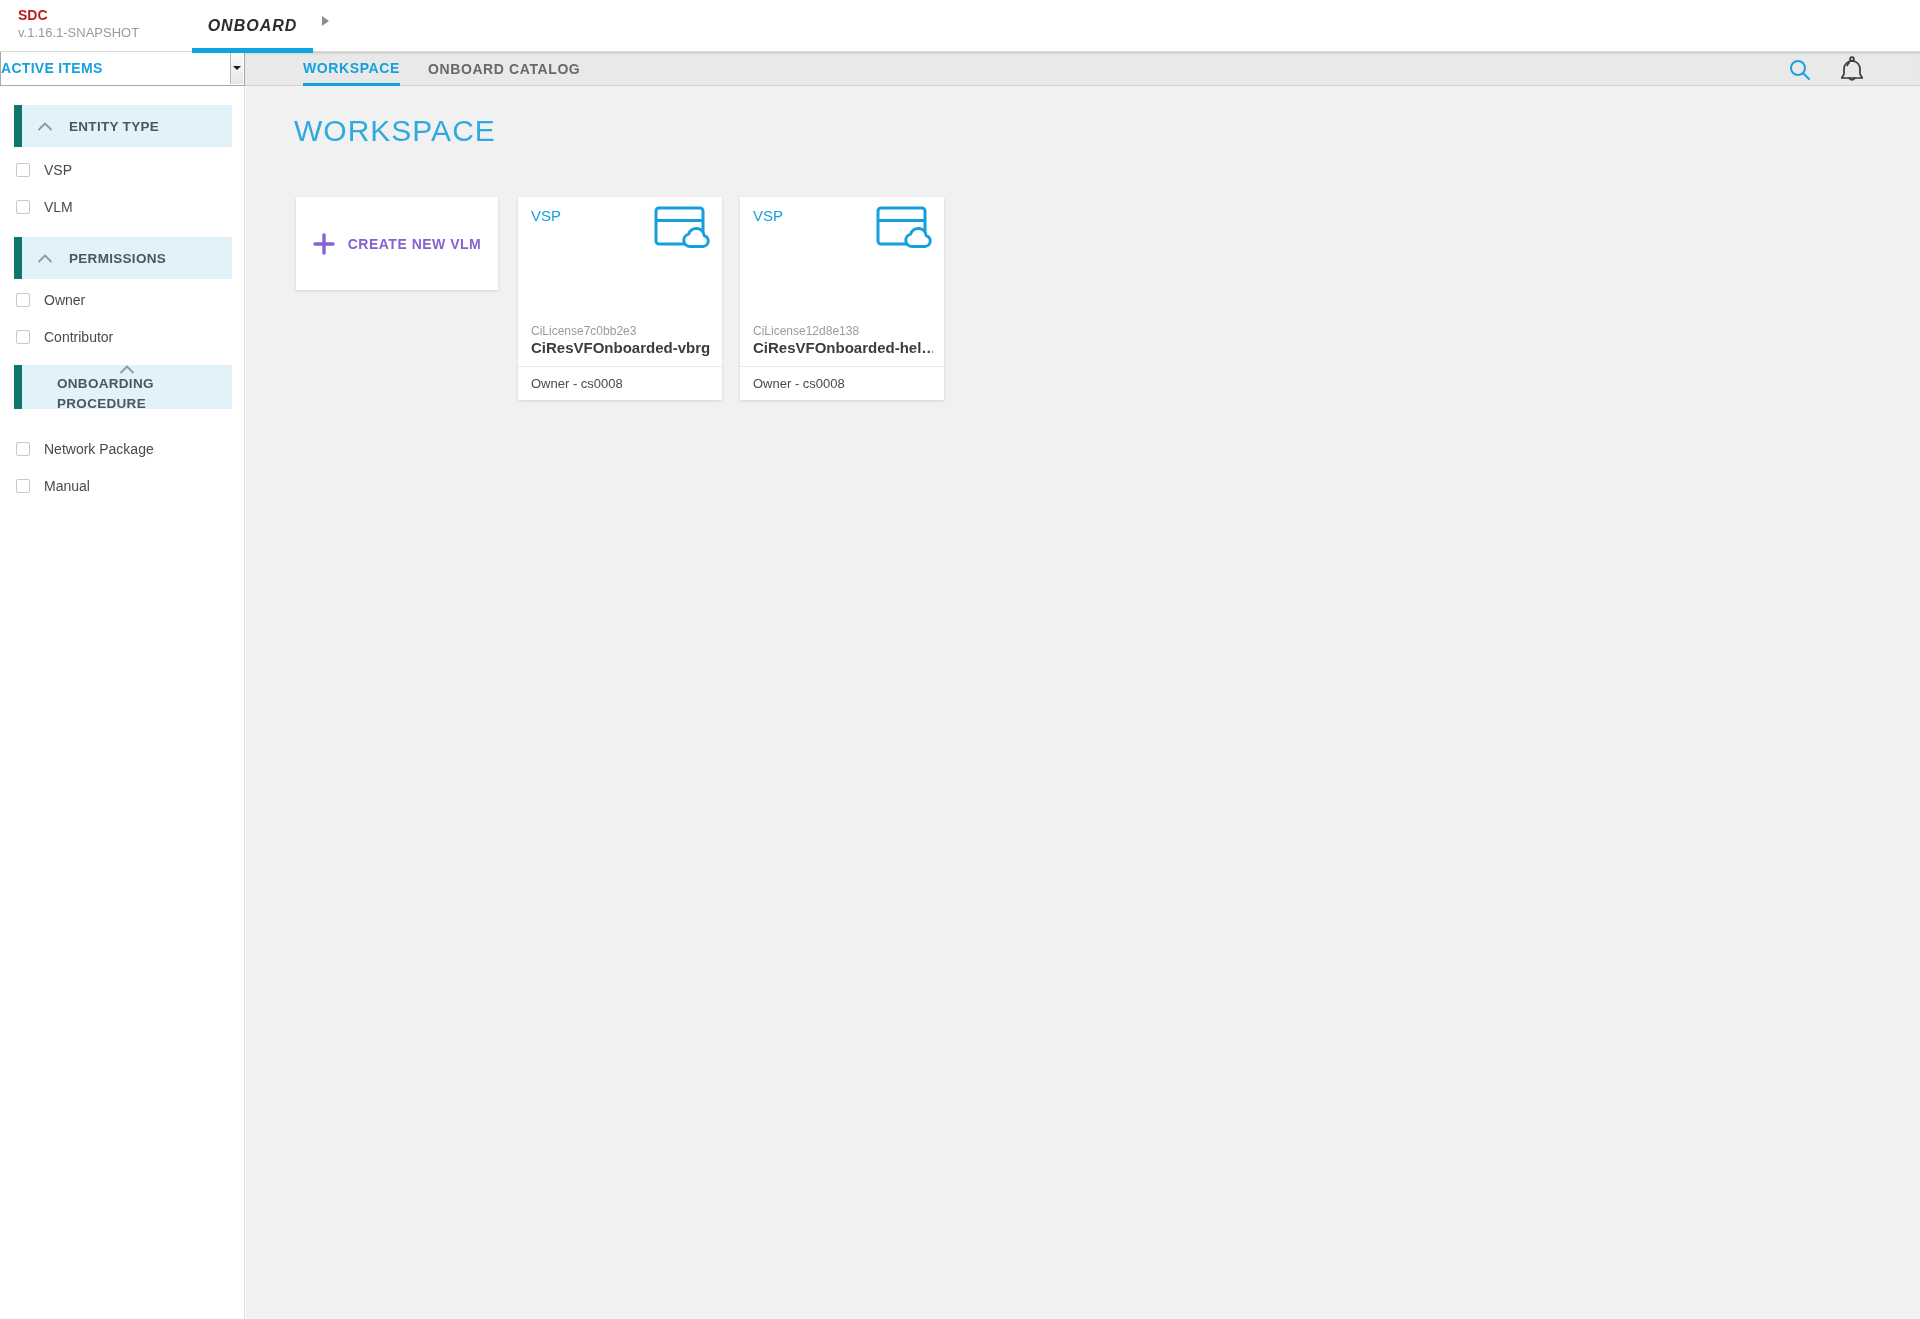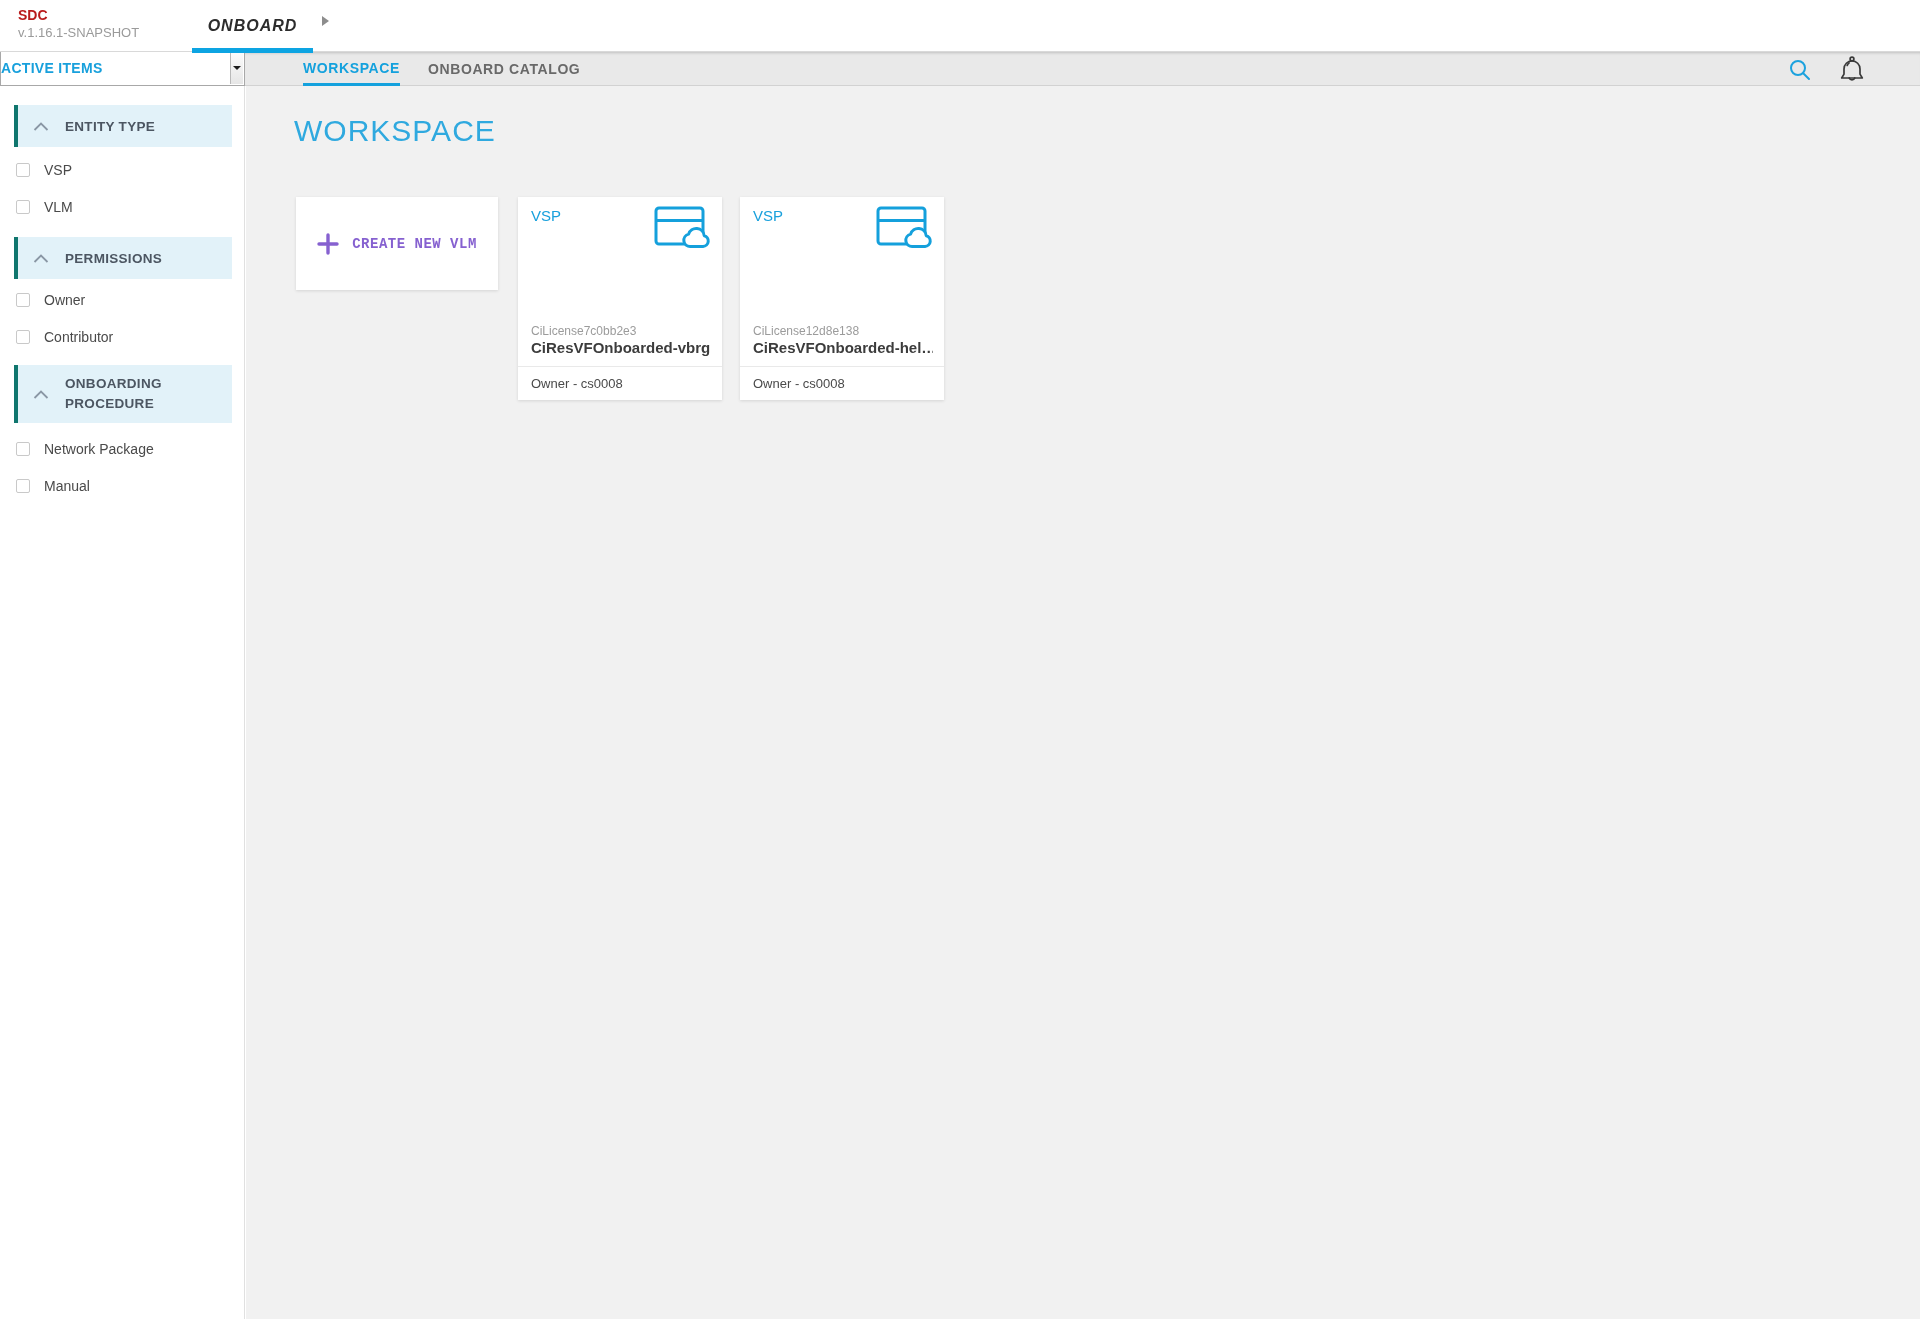--- a/index.html
+++ b/index.html
@@ -39,44 +39,44 @@
   .tab-catalog { left:428px; color:#696969; }
   .toolbar-icon { position:absolute; top:4px; width:28px; height:28px; display:flex;
                   align-items:center; justify-content:center; cursor:pointer; }
   .icon-search { left:1786px; }
   .icon-bell { left:1838px; }
 
   
   .sidebar { position:absolute; top:86px; left:0; width:245px; height:1233px;
              background:#fff; border-right:1px solid #e0e0e0; z-index:3; }
   .section-header { position:absolute; left:14px; width:218px; background:#e2f2f9;
-                    border-left:4px solid #0f766e; display:flex; align-items:center;
+                    border-left:8px solid #0f766e; display:flex; align-items:center;
                     color:#4c5662; font-size:13.5px; font-weight:600; letter-spacing:.3px;
                     cursor:pointer; }
   .section-header .chev { margin:0 16px 0 15px; flex:0 0 auto; display:flex; }
   .sec-entity { top:19px; height:42px; }
   .sec-permissions { top:151px; height:42px; }
-  .sec-procedure { top:279px; height:58px; }
+  .sec-procedure { top:279px; height:44px;flex-direction:column; }
   .sec-procedure .hdr-label { width:140px; line-height:1.5; }
   .filter-row { position:absolute; left:16px; height:20px; display:flex;
                 align-items:center; gap:14px; cursor:pointer; }
   .checkbox { width:14px; height:14px; background:#fff; border:1px solid #c9c9c9;
               border-radius:2px; flex:0 0 auto; }
   .filter-label { color:#4a4a4a; font-size:14px; }
   .row-vsp { top:74px; } .row-vlm { top:111px; }
   .row-owner { top:204px; } .row-contributor { top:241px; }
   .row-network { top:353px; } .row-manual { top:390px; }
 
   
   .main { position:absolute; top:86px; left:246px; width:1674px; height:1233px; background:#f1f1f1; }
   .page-title { position:absolute; left:48px; top:28px; font-size:30px; font-weight:300;
                 color:#2fa9df; letter-spacing:1px; }
   .create-card { position:absolute; left:50px; width:202px; height:93px; background:#fff;
                  box-shadow:0 1px 3px rgba(0,0,0,.12); display:flex; align-items:center;
-                 justify-content:center; gap:13px; cursor:pointer;font-family:Liberation Mono, monospace; }
+                 justify-content:center; gap:13px; cursor:pointer; }
   .create-vlm { top:111px; } .create-vsp { top:218px; }
   .create-label { font-size:14px; font-weight:600; letter-spacing:.5px; }
   .create-vlm .create-label { color:#8661d0; }
   .create-vsp .create-label { color:#149fd9; }
   .vsp-card { position:absolute; top:111px; width:204px; height:203px; background:#fff;
               box-shadow:0 1px 3px rgba(0,0,0,.12); cursor:pointer; }
   .card-1 { left:272px; } .card-2 { left:494px; }
   .card-type { position:absolute; left:13px; top:10px; color:#18a0dc; font-size:15px; }
   .card-icon { position:absolute; right:11px; top:9px; }
   .card-license { position:absolute; left:13px; top:127px; color:#9b9b9b; font-size:12px; }

